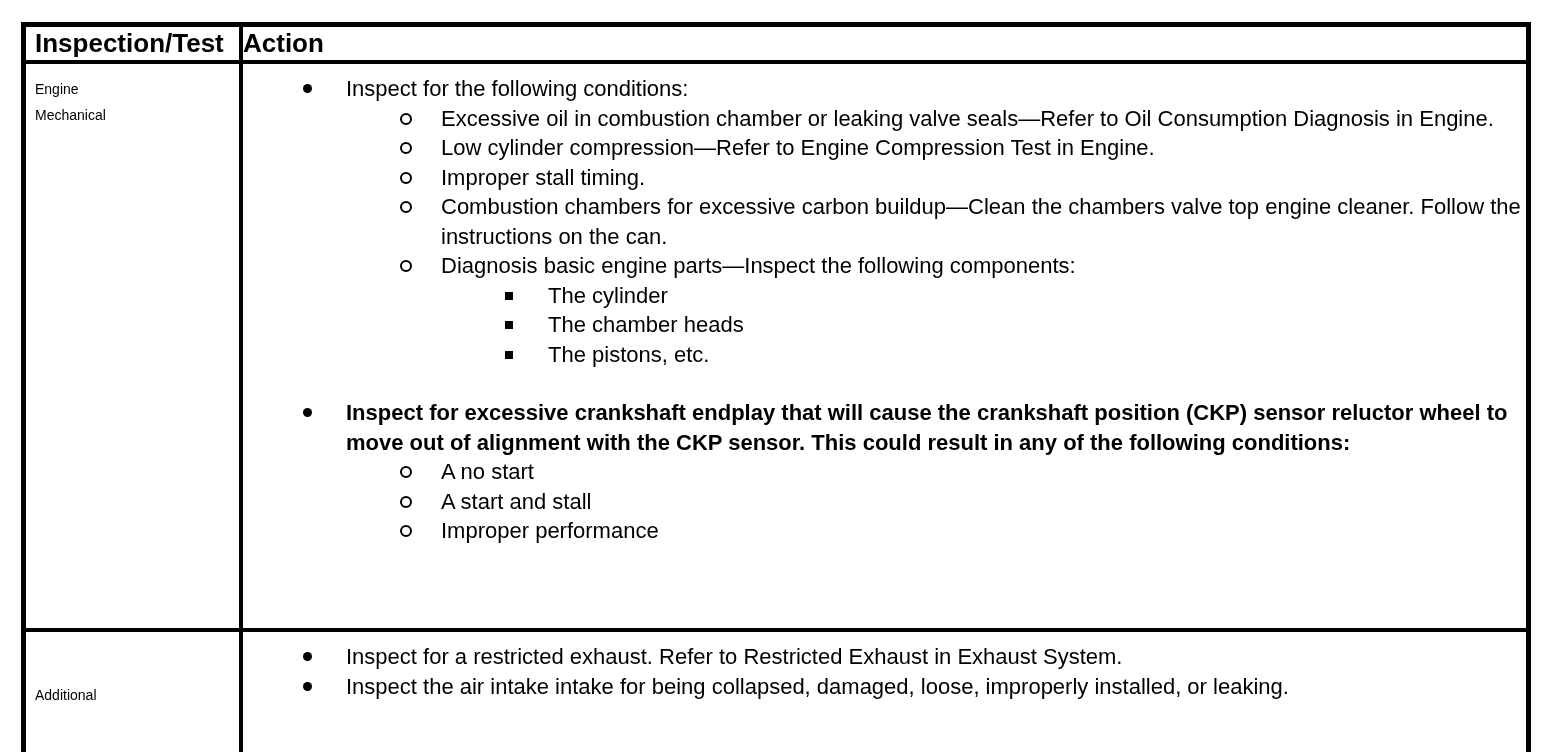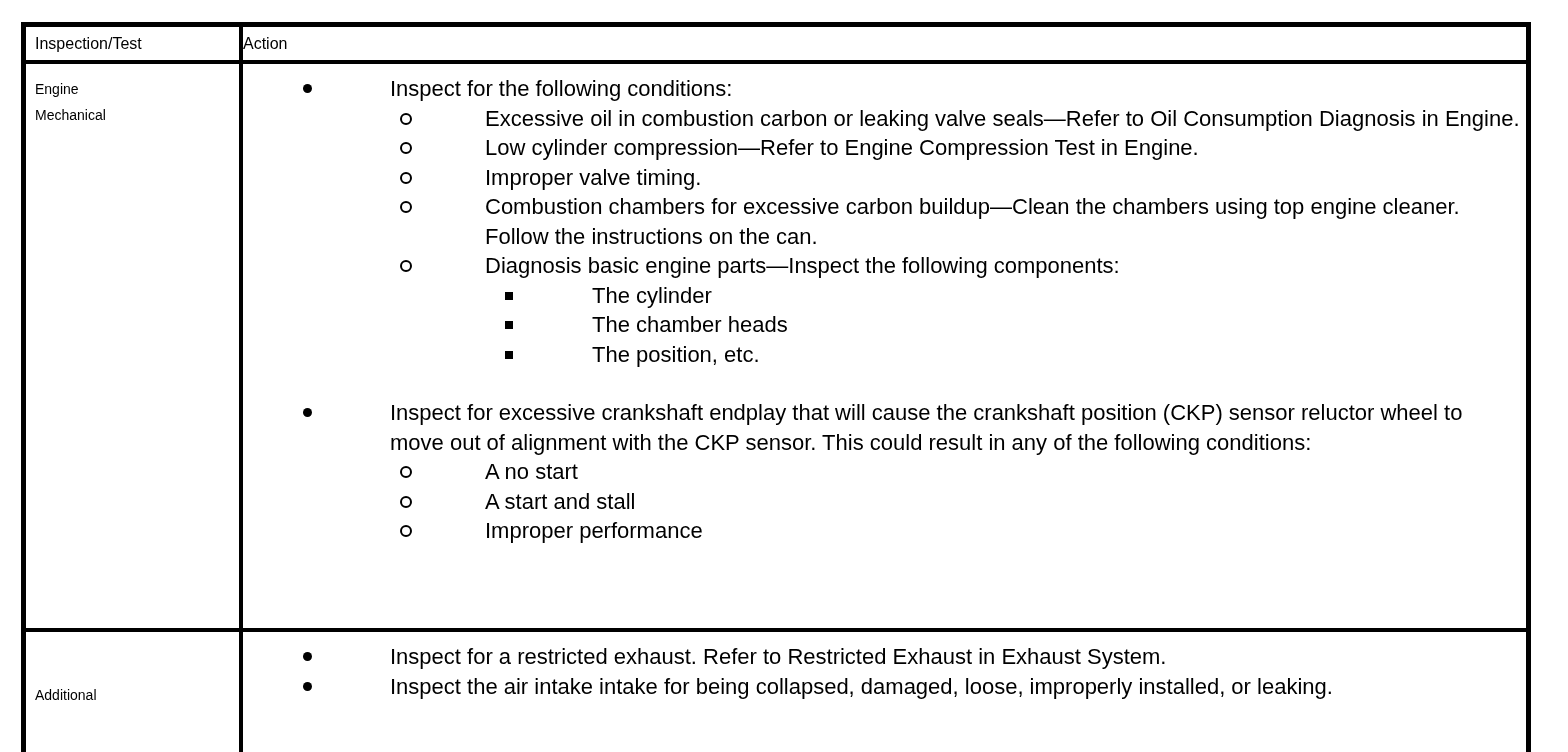--- a/index.html
+++ b/index.html
@@ -21,22 +21,22 @@
     table-layout: fixed;
     border: 5px solid #000000;
   }
   .doc-table th, .doc-table td {
     border: 4px solid #000000;
     padding: 0;
     vertical-align: top;
   }
   thead th {
     height: 33px;
-    font-size: 16px;
-    font-weight: normal;
+    font-size: 26px;
+    font-weight: bold;
     line-height: 33px;
     border-bottom-width: 5px;
   }
   th.col-inspection {
     width: 204px;
     text-align: left;
     padding-left: 9px;
   }
   th.col-action {
     text-align: left;
@@ -54,39 +54,39 @@
     font-size: 22px;
     line-height: 29.5px;
     padding-top: 10px;
     padding-bottom: 8px;
   }
   .lvl { padding: 0; margin: 0; }
   .item { position: relative; }
   .item-l1 { padding-left: 103px; padding-right: 4px; }
   .item-l2 { padding-left: 198px; padding-right: 4px; }
   .item-l3 { padding-left: 305px; padding-right: 4px; }
-  tr.row-0 .lvl1 > .item-l1:not(:first-child) { margin-top: 29px; }
+  tr.row-0 .lvl1 > .item-l1:not(:first-child) { margin-top: 29px; font-weight: bold; }
   .marker { position: absolute; display: block; }
   .m-disc {
     left: 60px; top: 10px;
     width: 9px; height: 9px;
     background: #000000; border-radius: 50%;
   }
   .m-circle {
     left: 157px; top: 9px;
     width: 8px; height: 8px;
     border: 2px solid #000000; border-radius: 50%;
     background: #ffffff;
   }
   .m-square {
     left: 262px; top: 11px;
     width: 8px; height: 8px;
     background: #000000;
   }
-  .item-text { display: block; margin-left: 44px; }
+  .item-text { display: block; }
 </style>
 </head>
 <body>
 
 <table class="doc-table">
   <thead>
     <tr>
       <th class="col-inspection">Inspection/Test</th>
       <th class="col-action">Action</th>
     </tr>
@@ -97,50 +97,50 @@
 Mechanical</td>
         <td class="action-cell">
           <div class="lvl lvl1">
             <div class="item item-l1">
               <span class="marker m-disc"></span>
               <span class="item-text">Inspect for the following conditions:</span>
             </div>
             <div class="lvl lvl2">
               <div class="item item-l2">
                 <span class="marker m-circle"></span>
-                <span class="item-text">Excessive oil in combustion carbon or leaking valve seals—Refer to Oil Consumption Diagnosis in Engine.</span>
+                <span class="item-text">Excessive oil in combustion chamber or leaking valve seals—Refer to Oil Consumption Diagnosis in Engine.</span>
               </div>
               <div class="item item-l2">
                 <span class="marker m-circle"></span>
                 <span class="item-text">Low cylinder compression—Refer to Engine Compression Test in Engine.</span>
               </div>
               <div class="item item-l2">
                 <span class="marker m-circle"></span>
-                <span class="item-text">Improper valve timing.</span>
+                <span class="item-text">Improper stall timing.</span>
               </div>
               <div class="item item-l2">
                 <span class="marker m-circle"></span>
-                <span class="item-text">Combustion chambers for excessive carbon buildup—Clean the chambers using top engine cleaner. Follow the instructions on the can.</span>
+                <span class="item-text">Combustion chambers for excessive carbon buildup—Clean the chambers valve top engine cleaner. Follow the instructions on the can.</span>
               </div>
               <div class="item item-l2">
                 <span class="marker m-circle"></span>
                 <span class="item-text">Diagnosis basic engine parts—Inspect the following components:</span>
               </div>
               <div class="lvl lvl3">
                 <div class="item item-l3">
                   <span class="marker m-square"></span>
                   <span class="item-text">The cylinder</span>
                 </div>
                 <div class="item item-l3">
                   <span class="marker m-square"></span>
                   <span class="item-text">The chamber heads</span>
                 </div>
                 <div class="item item-l3">
                   <span class="marker m-square"></span>
-                  <span class="item-text">The position, etc.</span>
+                  <span class="item-text">The pistons, etc.</span>
                 </div>
               </div>
             </div>
             <div class="item item-l1">
               <span class="marker m-disc"></span>
               <span class="item-text">Inspect for excessive crankshaft endplay that will cause the crankshaft position (CKP) sensor reluctor wheel to move out of alignment with the CKP sensor. This could result in any of the following conditions:</span>
             </div>
             <div class="lvl lvl2">
               <div class="item item-l2">
                 <span class="marker m-circle"></span>

